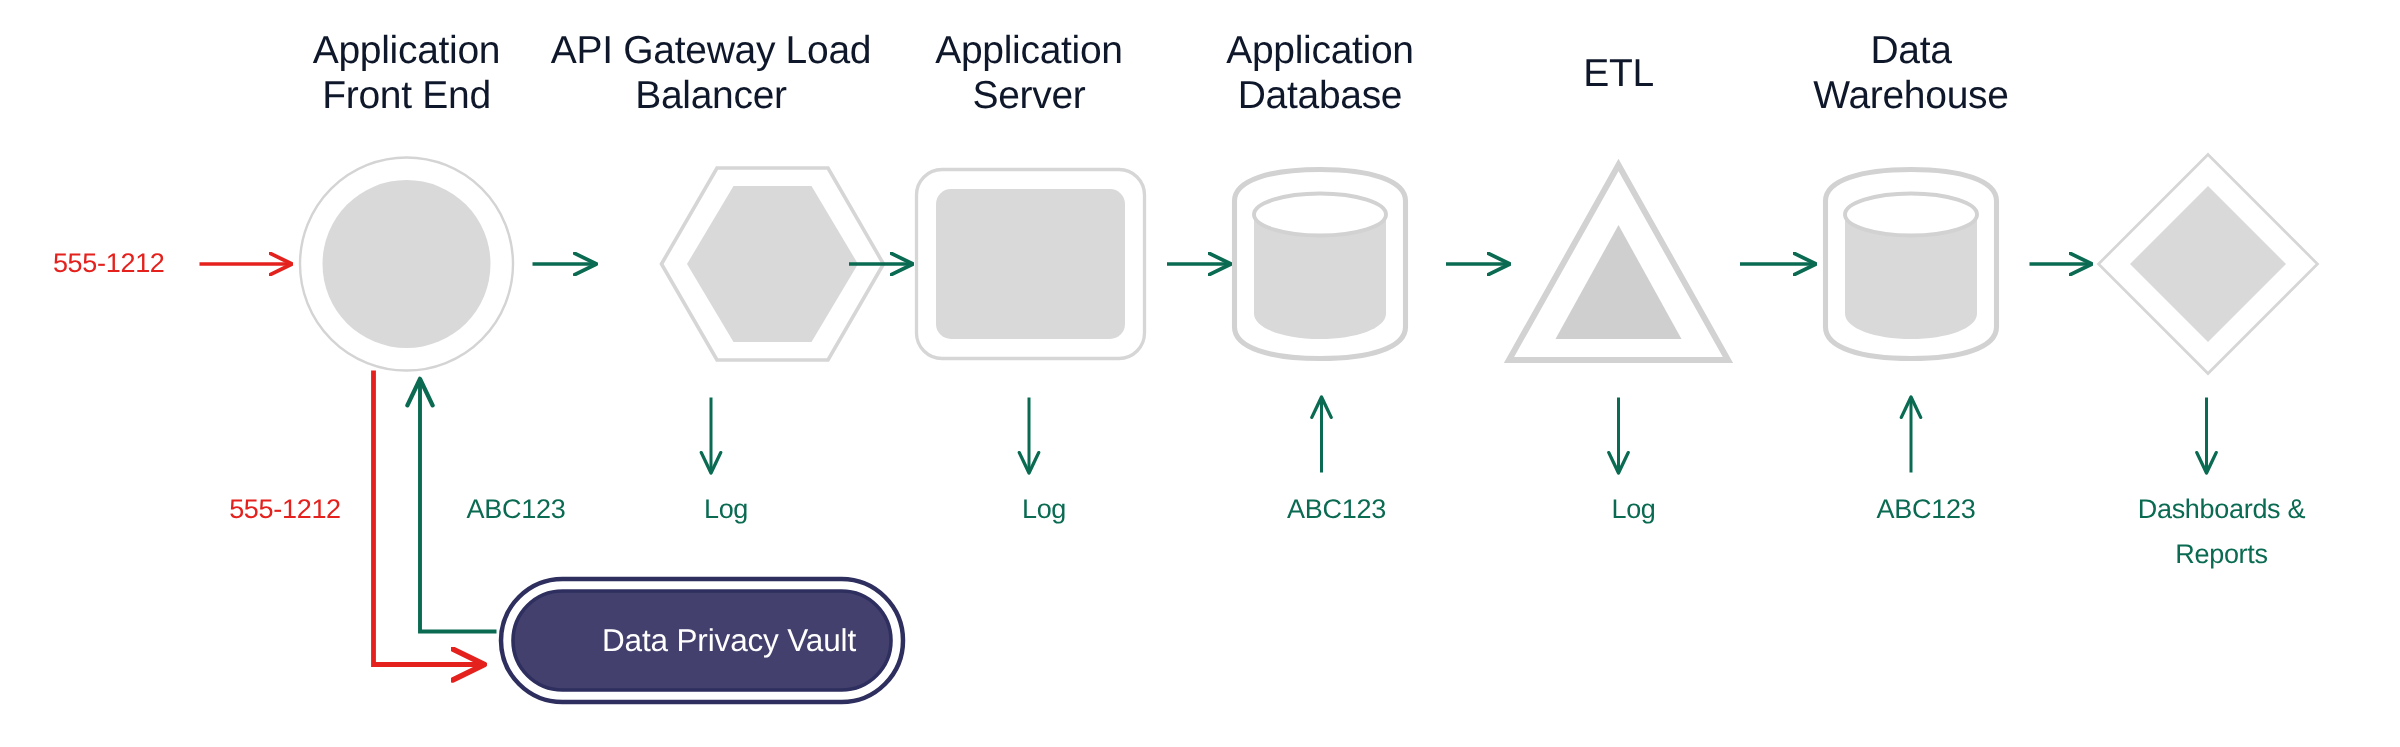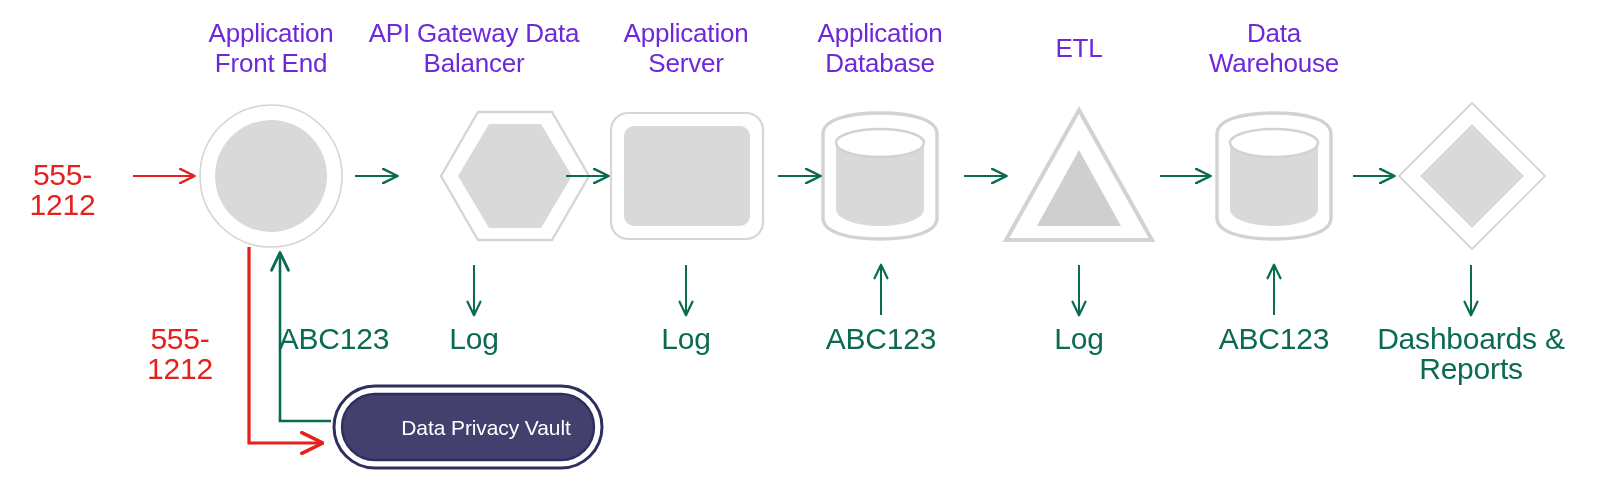--- a/index.html
+++ b/index.html
@@ -20,36 +20,37 @@
   #svg-layer {
     position: absolute;
     left: 0;
     top: 0;
     width: 1600px;
     height: 498px;
   }
   .node-title {
     position: absolute;
     text-align: center;
-    color: #6d28d9;
+    color: #0f172a;
     font-size: 26px;
     line-height: 30px;
     font-family: "Liberation Sans", sans-serif;
     white-space: pre-line;
     letter-spacing: -0.2px;
   }
   .flow-label {
     position: absolute;
     text-align: center;
     color: #0a6b52;
-    font-size: 30px;
+    font-size: 18px;
     line-height: 30px;
     font-family: "Liberation Sans", sans-serif;
     white-space: pre-line;
     letter-spacing: -0.2px;
+    padding-left: 10px;
   }
   .flow-label.red {
     color: #e4211c;
   }
   .vault-label {
     position: absolute;
     color: #ffffff;
     font-size: 21px;
     line-height: 24px;
     text-align: center;
@@ -150,21 +151,21 @@
 
     <g>
       <rect x="334" y="386" width="268" height="82" rx="41" ry="41" fill="#ffffff" stroke="#2e2f5e" stroke-width="3"></rect>
       <rect x="342" y="394" width="252" height="66" rx="33" ry="33" fill="#43406e" stroke="#2e2f5e" stroke-width="2.4"></rect>
     </g>
   </svg>
 
   <div class="node-title" style="left:181px; top:18px; width:180px;">Application
 Front End</div>
 
-  <div class="node-title" style="left:362px; top:18px; width:224px;">API Gateway Data
+  <div class="node-title" style="left:362px; top:18px; width:224px;">API Gateway Load
 Balancer</div>
 
   <div class="node-title" style="left:596px; top:18px; width:180px;">Application
 Server</div>
 
   <div class="node-title" style="left:790px; top:18px; width:180px;">Application
 Database</div>
 
   <div class="node-title" style="left:1019px; top:33px; width:120px;">ETL</div>
 

